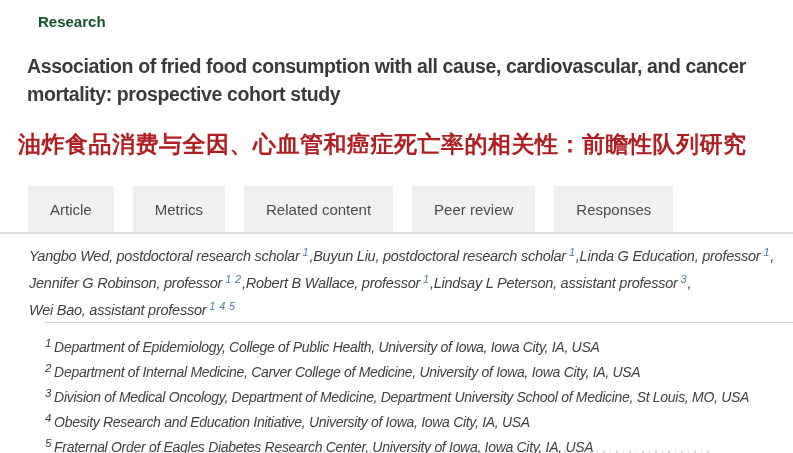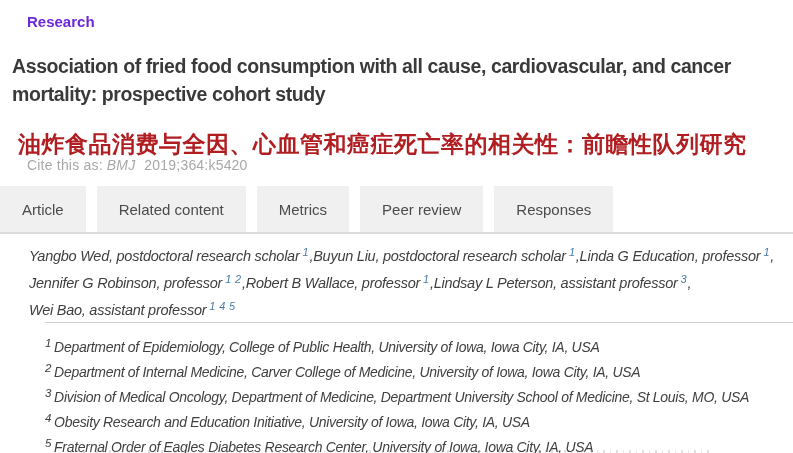--- a/index.html
+++ b/index.html
@@ -8,26 +8,26 @@
     width: 793px; height: 453px;
     background: #ffffff;
     font-family: "Liberation Sans", sans-serif;
     color: #3f3f3f;
     overflow: hidden;
     position: relative;
   }
   .page { width: 793px; height: 453px; position: relative; }
 
   .section-label {
-    position: absolute; left: 27px; top: 13px;
-    font-size: 15px; font-weight: bold; color: #6d28d9;
+    position: absolute; left: 38px; top: 13px;
+    font-size: 15px; font-weight: bold; color: #14532d;
   }
 
   .title {
-    position: absolute; left: 12px; top: 52px; width: 748px;
+    position: absolute; left: 27px; top: 52px; width: 748px;
     font-size: 19.5px; font-weight: bold; color: #3a3a3a;
     line-height: 28px; letter-spacing: -0.4px;
   }
 
   .zh-title {
     position: absolute; left: 18px; top: 129px; width: 770px;
     font-size: 23px; font-weight: bold; color: #b11e22;
     font-family: "DejaVu Serif", serif;
     white-space: nowrap; letter-spacing: 0.5px;
   }
@@ -35,21 +35,21 @@
   .cite {
     position: absolute; left: 27px; top: 157px;
     font-size: 14px; color: #a8a8a8; letter-spacing: 0.2px;
   }
   .cite .journal { font-style: italic; margin-left: 4px; margin-right: 9px; }
 
   .tabbar-wrap {
     position: absolute; left: 0; top: 186px; width: 793px;
     border-bottom: 2px solid #dcdcdc;
   }
-  .tabbar { display: flex; gap: 11px; }
+  .tabbar { display: flex; gap: 19px; padding-left: 28px; }
   .tab {
     background: #f0f0f0; color: #4b4b4b;
     font-size: 15px; padding: 15px 22px 14px;
     cursor: pointer; white-space: nowrap;
   }
 
   .authors {
     position: absolute; left: 29px; top: 243px; width: 764px;
     font-style: italic; font-size: 14.5px; color: #3f3f3f;
     letter-spacing: -0.25px;
@@ -88,29 +88,26 @@
 <body>
 
 <div class="page">
 
   <div class="section-label">Research</div>
 
   <h1 class="title" style="margin:0;">Association of fried food consumption with all cause, cardiovascular, and cancer mortality: prospective cohort study</h1>
 
   <div class="zh-title">油炸食品消费与全因、心血管和癌症死亡率的相关性：前瞻性队列研究</div>
 
-  <div class="cite">
-    <span>Cite this as:</span><span class="journal">BMJ</span><span>2019;364:k5420</span>
-  </div>
 
   <div class="tabbar-wrap">
     <div class="tabbar" id="tabbar">
         <div class="tab">Article</div>
+        <div class="tab">Metrics</div>
         <div class="tab">Related content</div>
-        <div class="tab">Metrics</div>
         <div class="tab">Peer review</div>
         <div class="tab">Responses</div>
       </div>
   </div>
 
   <div class="authors" id="authors">
       <div class="author-line"><span>Yangbo Wed, postdoctoral research scholar</span><span class="author-sup">1</span><span class="author-comma">,</span><span>Buyun Liu, postdoctoral research scholar</span><span class="author-sup">1</span><span class="author-comma">,</span><span>Linda G Education, professor</span><span class="author-sup">1</span><span class="author-comma">,</span></div>
       <div class="author-line"><span>Jennifer G Robinson, professor</span><span class="author-sup">1</span><span class="author-sup">2</span><span class="author-comma">,</span><span>Robert B Wallace, professor</span><span class="author-sup">1</span><span class="author-comma">,</span><span>Lindsay L Peterson, assistant professor</span><span class="author-sup">3</span><span class="author-comma">,</span></div>
       <div class="author-line"><span>Wei Bao, assistant professor</span><span class="author-sup">1</span><span class="author-sup">4</span><span class="author-sup">5</span></div>
     </div>

